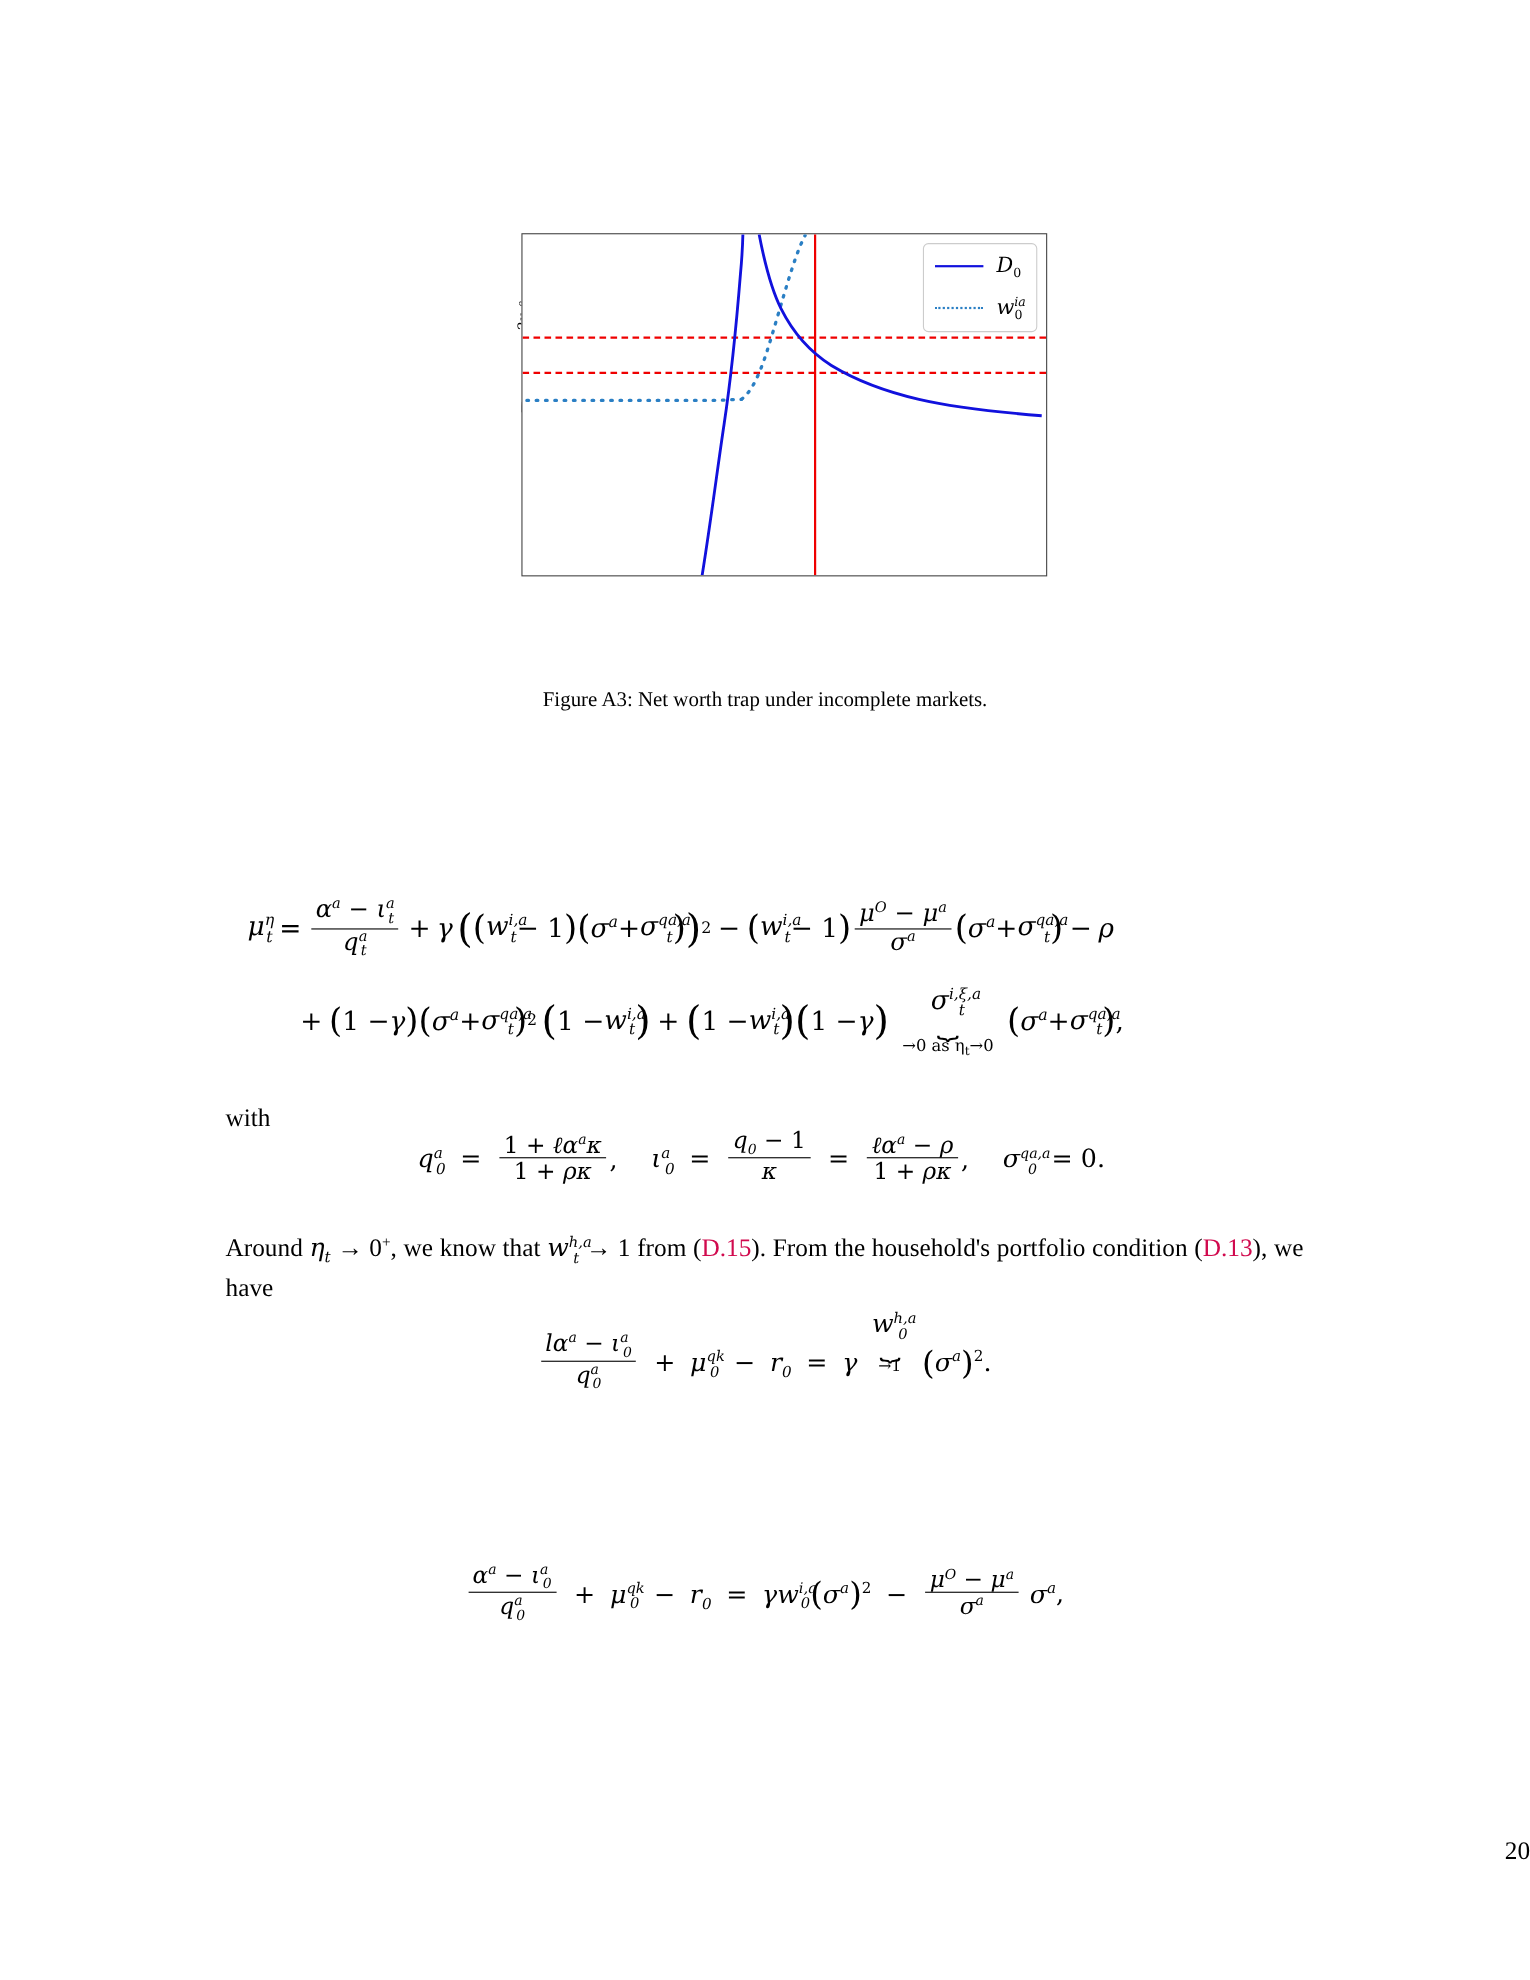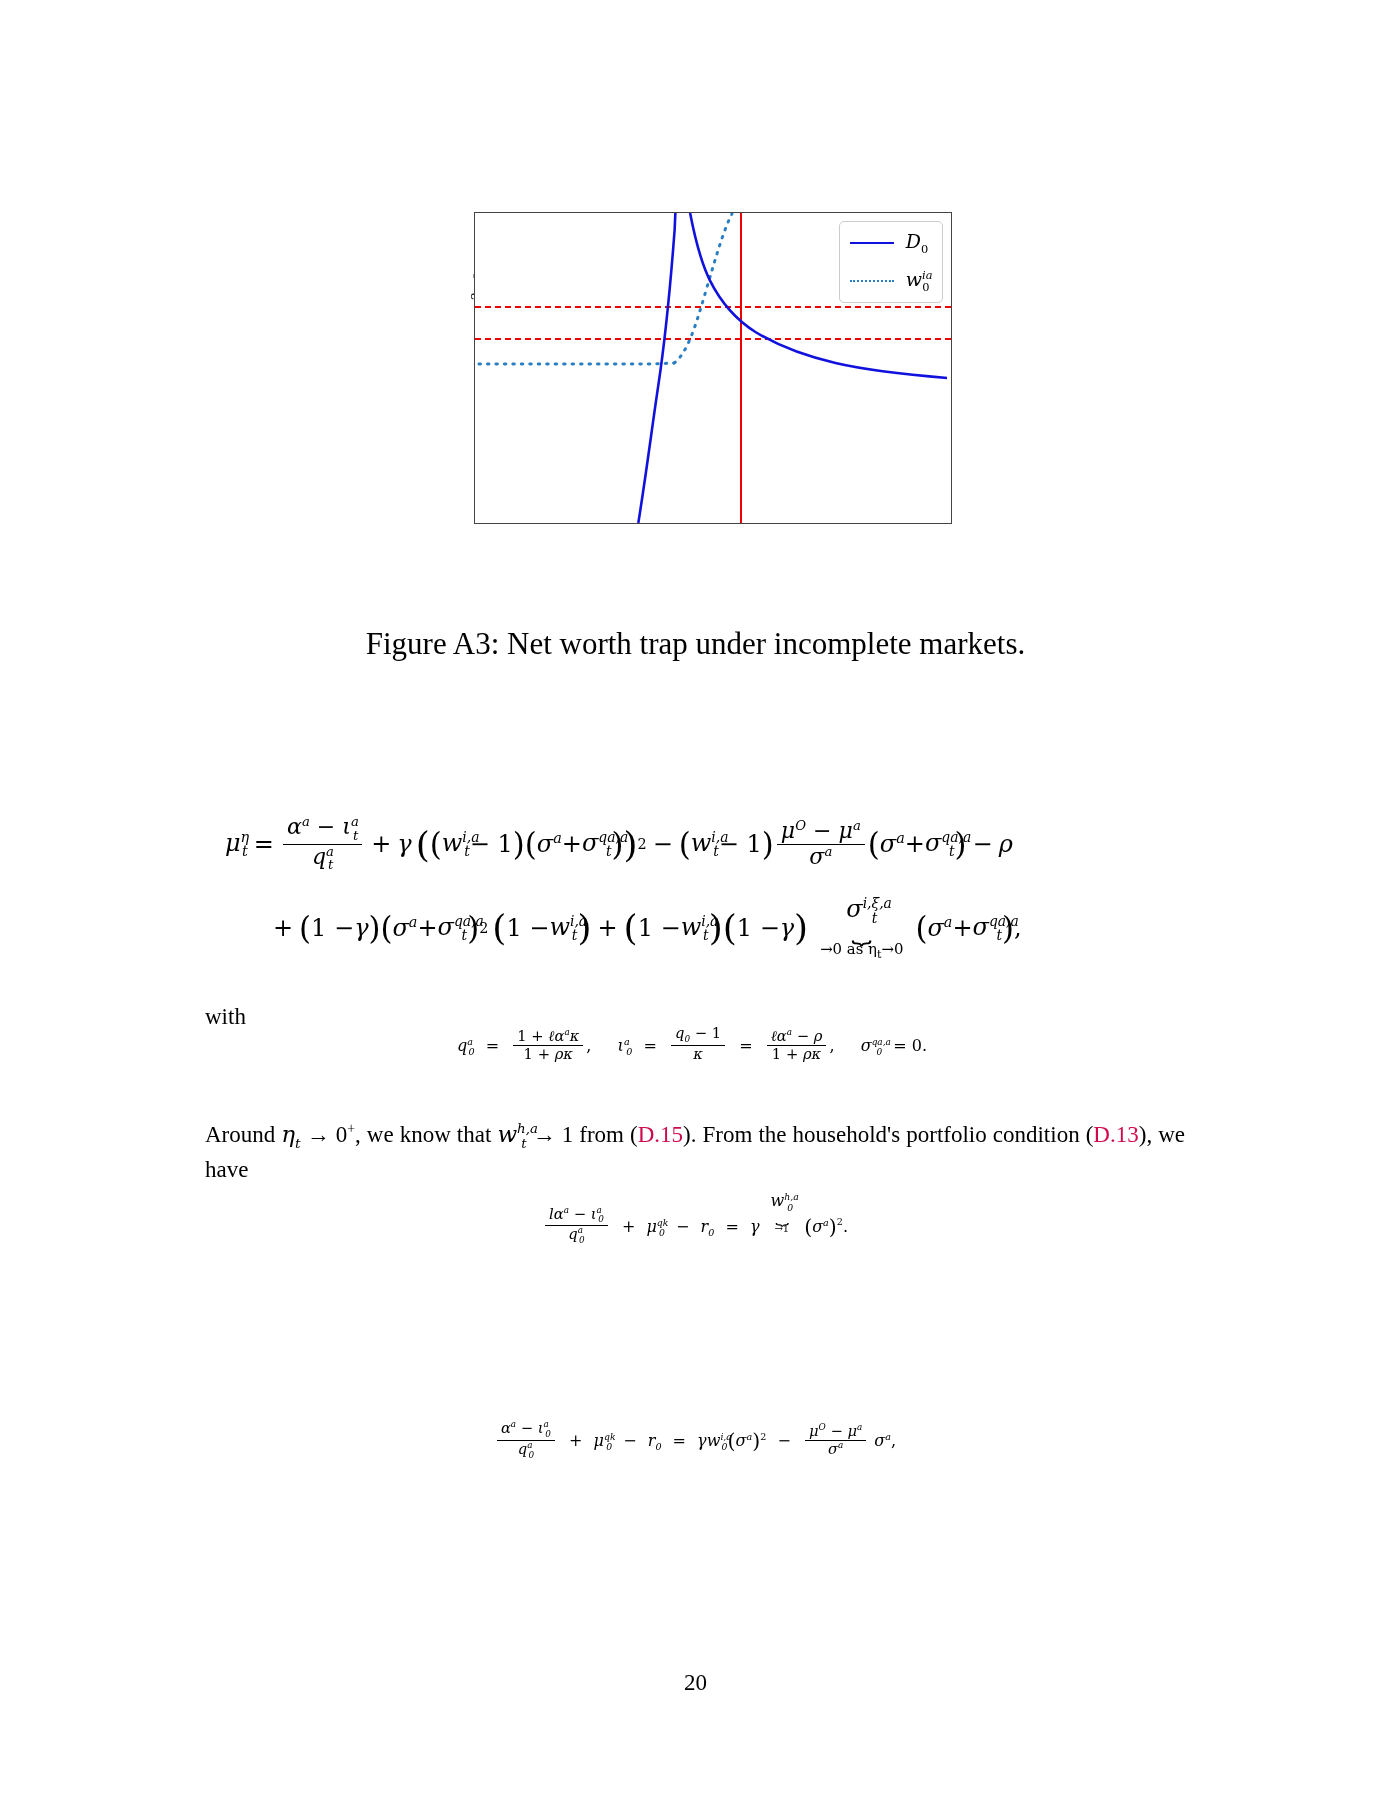--- a/index.html
+++ b/index.html
@@ -121,21 +121,21 @@
     font-family: "DejaVu Serif", serif;
     font-style: italic;
     font-size: 19px;
     white-space: nowrap;
   }
   .legend-label sub { font-size: 0.6em; font-style: normal; }
   .legend-label sup { font-size: 0.6em; font-style: italic; }
 
   .caption {
     margin-top: 16px;
-    font-size: 31px;
+    font-size: 19px;
     font-family: "Liberation Serif", serif;
     text-align: center;
   }
 
   
   .body-text {
     position: absolute;
     left: 205px;
     width: 980px;
     font-size: 23px;
@@ -186,28 +186,28 @@
     white-space: nowrap;
   }
 
   .eq-center {
     position: absolute;
     left: 205px;
     width: 980px;
     text-align: center;
     font-family: "DejaVu Serif", serif;
     font-style: italic;
-    font-size: 16px;
+    font-size: 23px;
   }
 
   .pagenum {
     position: absolute;
     left: 0; right: 0;
     top: 1670px;
-    text-align: center;
+    text-align: right;
     font-size: 23px;
   }
 </style>
 </head>
 <body>
 
 <div class="page">
 
   <div class="figure-block">
 

